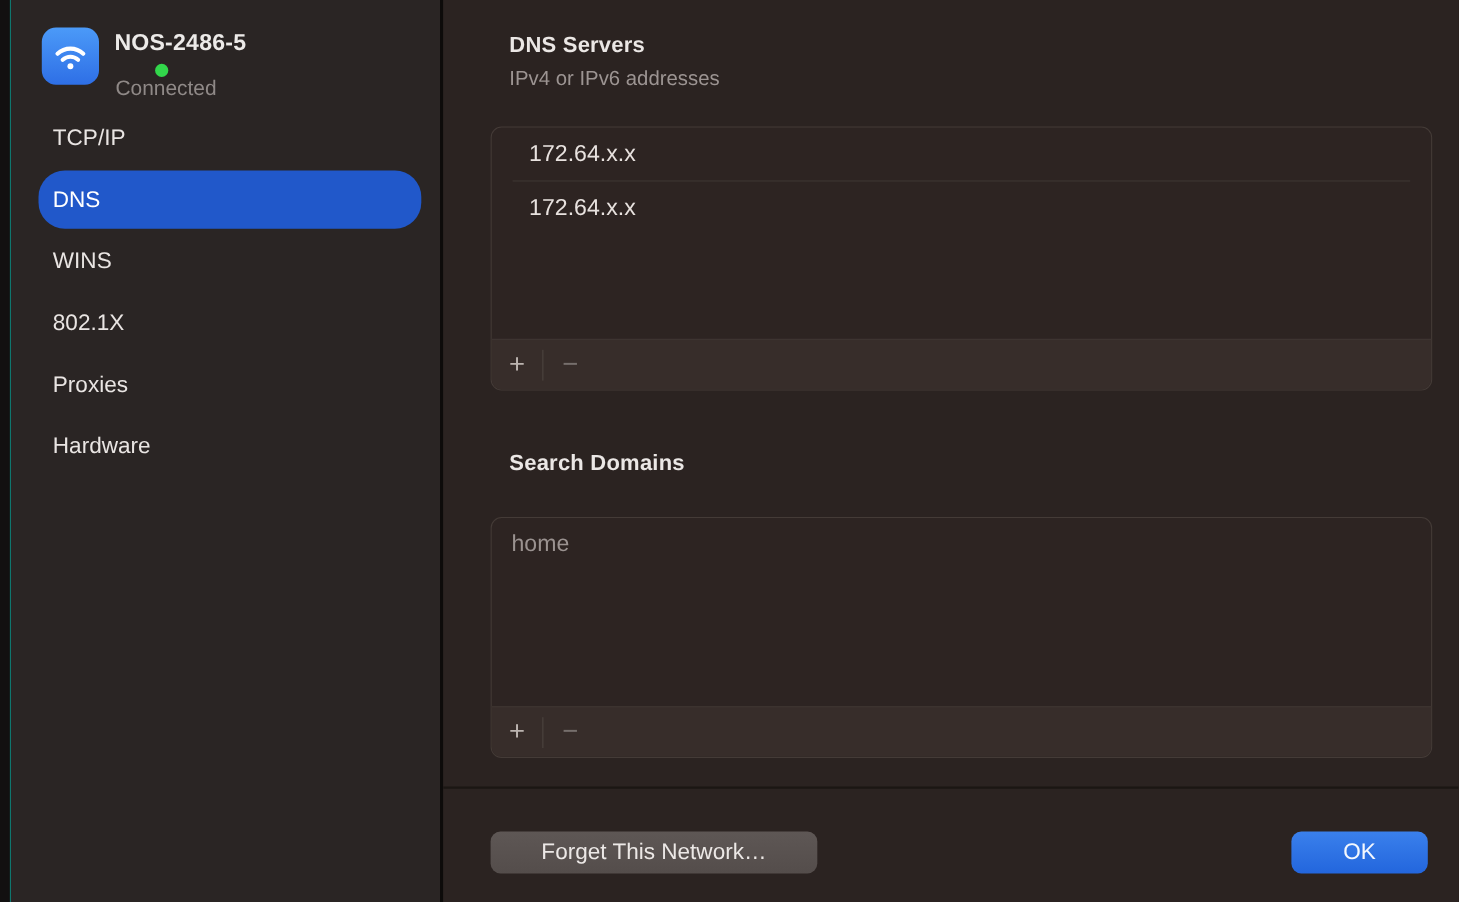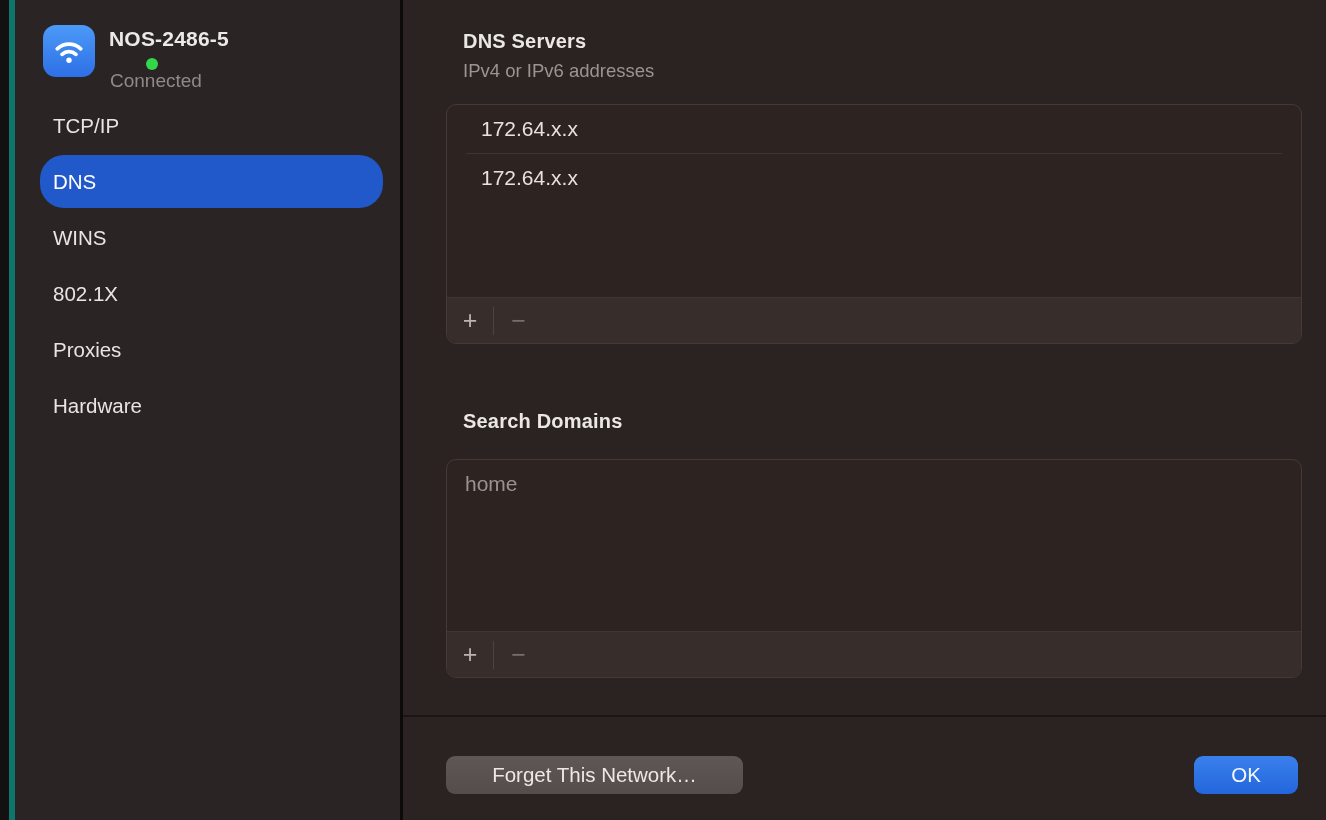--- a/index.html
+++ b/index.html
@@ -14,21 +14,21 @@
   
   .edge-strip {
     position: absolute; left: 0; top: 0; width: 9px; height: 100%;
     background: #121010;
   }
 
   
   .sidebar {
     position: absolute; left: 9px; top: 0; width: 391px; height: 100%;
     background: #2a2524;
-    border-left: 6px solid #0f766e;
+    border-left: 1px solid #0f766e;
     box-sizing: border-box;
   }
   .net-header { position: absolute; left: 0; top: 0; width: 100%; height: 99px; }
   .wifi-badge {
     position: absolute; left: 28px; top: 25px; width: 52px; height: 52px;
     border-radius: 13px;
     background: linear-gradient(180deg, #4b9af8, #2e6fe6);
     display: flex; align-items: center; justify-content: center;
   }
   .wifi-badge svg { width: 38px; height: 38px; }
@@ -72,20 +72,21 @@
     font-size: 18.5px; color: #9c9492;
   }
 
   .listbox {
     position: absolute; left: 43px; width: 856px;
     background: #2d2422;
     border: 1px solid #443b37;
     border-radius: 10px;
     box-sizing: border-box;
     overflow: hidden;
+    margin-top: 11px;
   }
   #dns-box { top: 104px; height: 240px; }
   #domains-box { top: 459px; height: 219px; }
 
   .lb-row {
     height: 48px; display: flex; align-items: center;
     font-size: 21px; color: #e8e2df;
   }
   .lb-row.ip { padding-left: 34px; }
   .lb-row.domain { padding-left: 18px; color: #9a9290; }
@@ -115,21 +116,21 @@
     position: absolute; top: 756px; height: 38px;
     border: none; border-radius: 9px;
     font-family: inherit; font-size: 20.5px; color: #ece8e6;
     display: flex; align-items: center; justify-content: center;
     cursor: default;
   }
   .btn-gray { background: linear-gradient(180deg, #5e5755, #544d4b); }
   #forget-btn { left: 43px; width: 297px; text-align: right; }
   #cancel-btn { right: 168px; width: 128px; }
   #ok-btn {
-    right: 28px; width: 104px;
+    right: 28px; width: 124px;
     background: linear-gradient(180deg, #3a80ec, #2366dd);
     color: #f4f8fe;
   }
 </style>
 </head>
 <body>
 
 <div id="app">
 
   <div class="edge-strip"></div>

